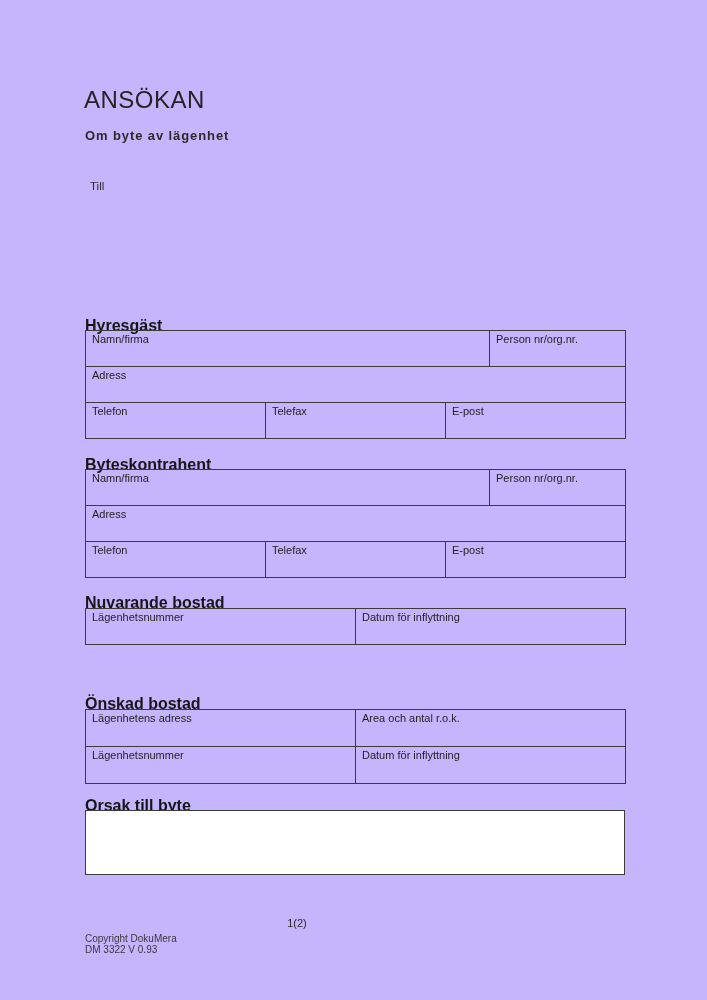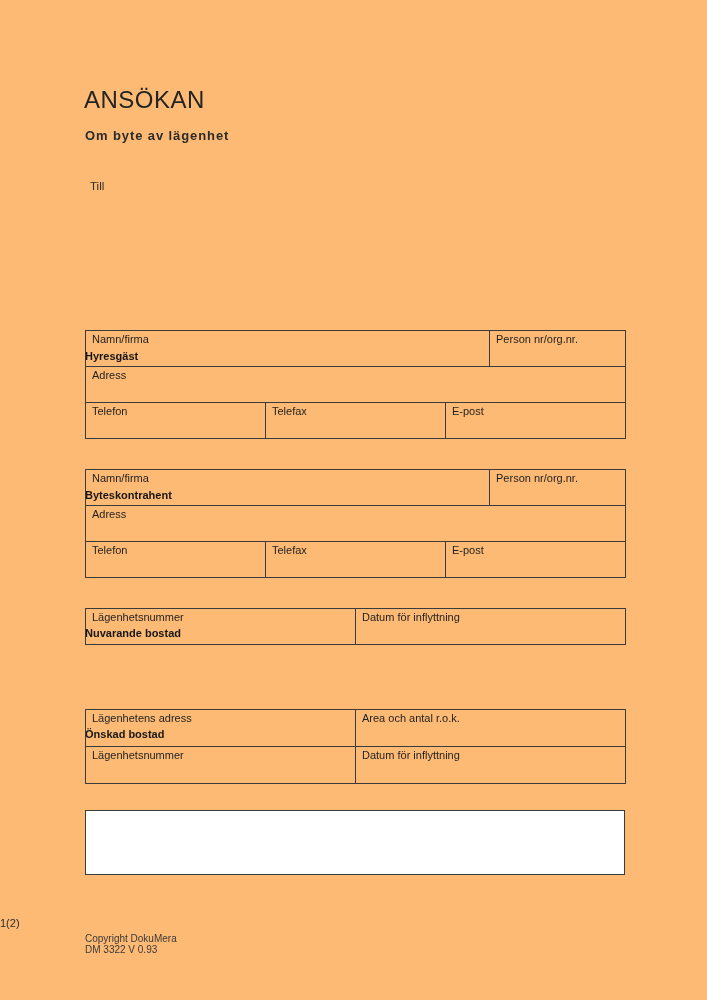--- a/index.html
+++ b/index.html
@@ -5,21 +5,21 @@
   * { margin: 0; padding: 0; box-sizing: border-box; }
   html, body { background: #ffffff; }
   body {
     font-family: "Liberation Sans", sans-serif;
     color: #1f1f1f;
   }
   .page {
     position: relative;
     width: 707px;
     height: 1000px;
-    background: #fdba74;
+    background: #c4b5fd;
     overflow: hidden;
   }
   .doc-title {
     position: absolute;
     left: 84px;
     top: 86px;
     font-size: 24px;
     font-weight: 400;
     letter-spacing: 0.5px;
     color: #242424;
@@ -37,24 +37,23 @@
   .till-label {
     position: absolute;
     left: 90px;
     top: 180px;
     font-size: 11.5px;
     color: #2b2b2b;
   }
   .section-heading {
     position: absolute;
     left: 85px;
-    font-size: 11px;
+    font-size: 16px;
     font-weight: 700;
     color: #161616;
-    margin-top: 33px;
   }
   .form-table {
     position: absolute;
     left: 85px;
     border-collapse: collapse;
     table-layout: fixed;
     width: 540px;
   }
   .form-table td {
     border: 1.5px solid #3b3b3b;
@@ -74,20 +73,21 @@
     width: 540px;
     height: 65px;
     border: 1.5px solid #3b3b3b;
     background: #ffffff;
   }
   .page-number {
     position: absolute;
     left: 0;
     top: 917px;
     width: 594px;
+    text-align: center;
     font-size: 11px;
     color: #2b2b2b;
   }
   .footer-text {
     position: absolute;
     left: 85px;
     top: 934px;
     font-size: 10px;
     line-height: 10.5px;
     color: #3a3a3a;

